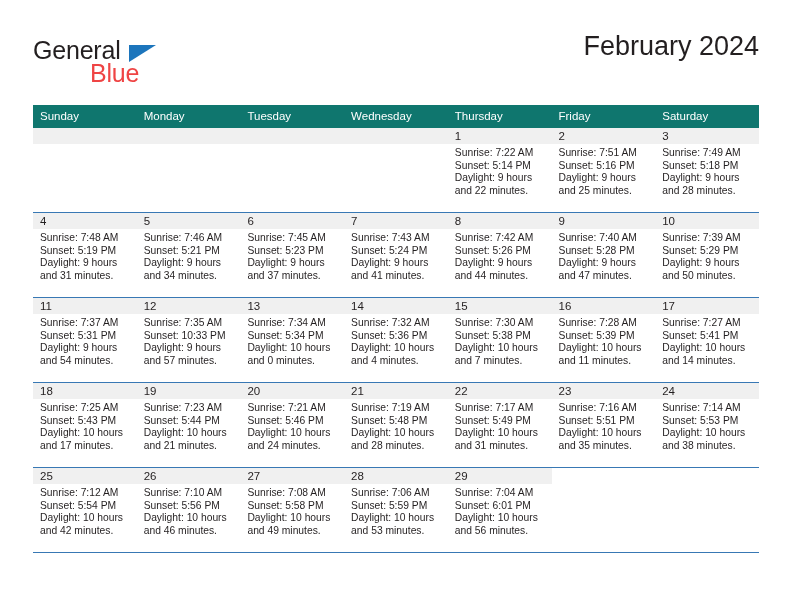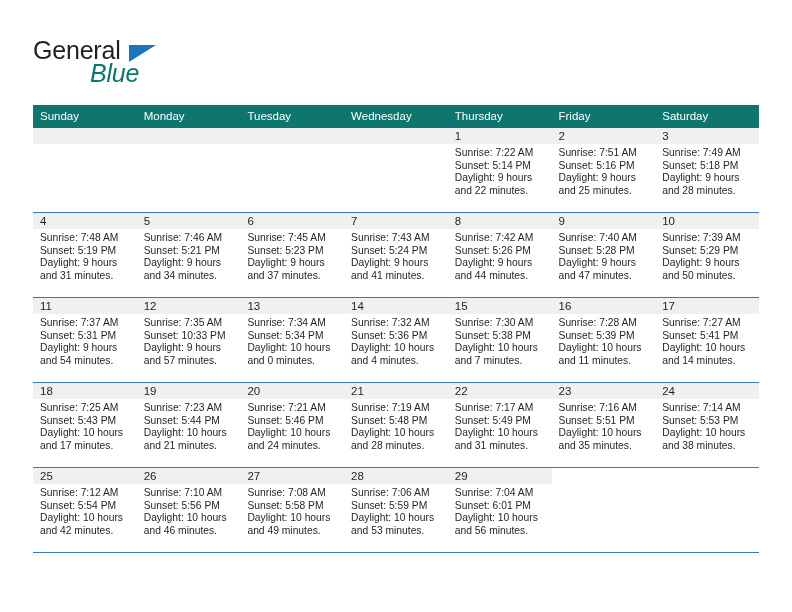--- a/index.html
+++ b/index.html
@@ -54,23 +54,22 @@
     height: 0;
     border-left: 27px solid #1c75bc;
     border-bottom: 17px solid transparent;
   }
   .logo-blue {
     position: absolute;
     left: 57px;
     top: 23px;
     font-size: 25px;
     letter-spacing: -0.2px;
-    color: #0f766e;
+    color: #ef4444;
     font-family: "Liberation Sans", sans-serif;
-    font-style: italic;
   }
 
   .title-block {
     position: absolute;
     right: 0;
     top: 0;
     text-align: right;
   }
   .month-title {
     font-size: 27px;
@@ -148,20 +147,21 @@
 
   <div class="header">
 
     <div class="logo">
       <span class="logo-general">General</span>
       <span class="logo-triangle"></span>
       <span class="logo-blue">Blue</span>
     </div>
 
     <div class="title-block">
+      <div class="month-title">February 2024</div>
     </div>
 
   </div>
 
   <table class="calendar">
     <thead>
       <tr>
         <th>Sunday</th>
         <th>Monday</th>
         <th>Tuesday</th>

